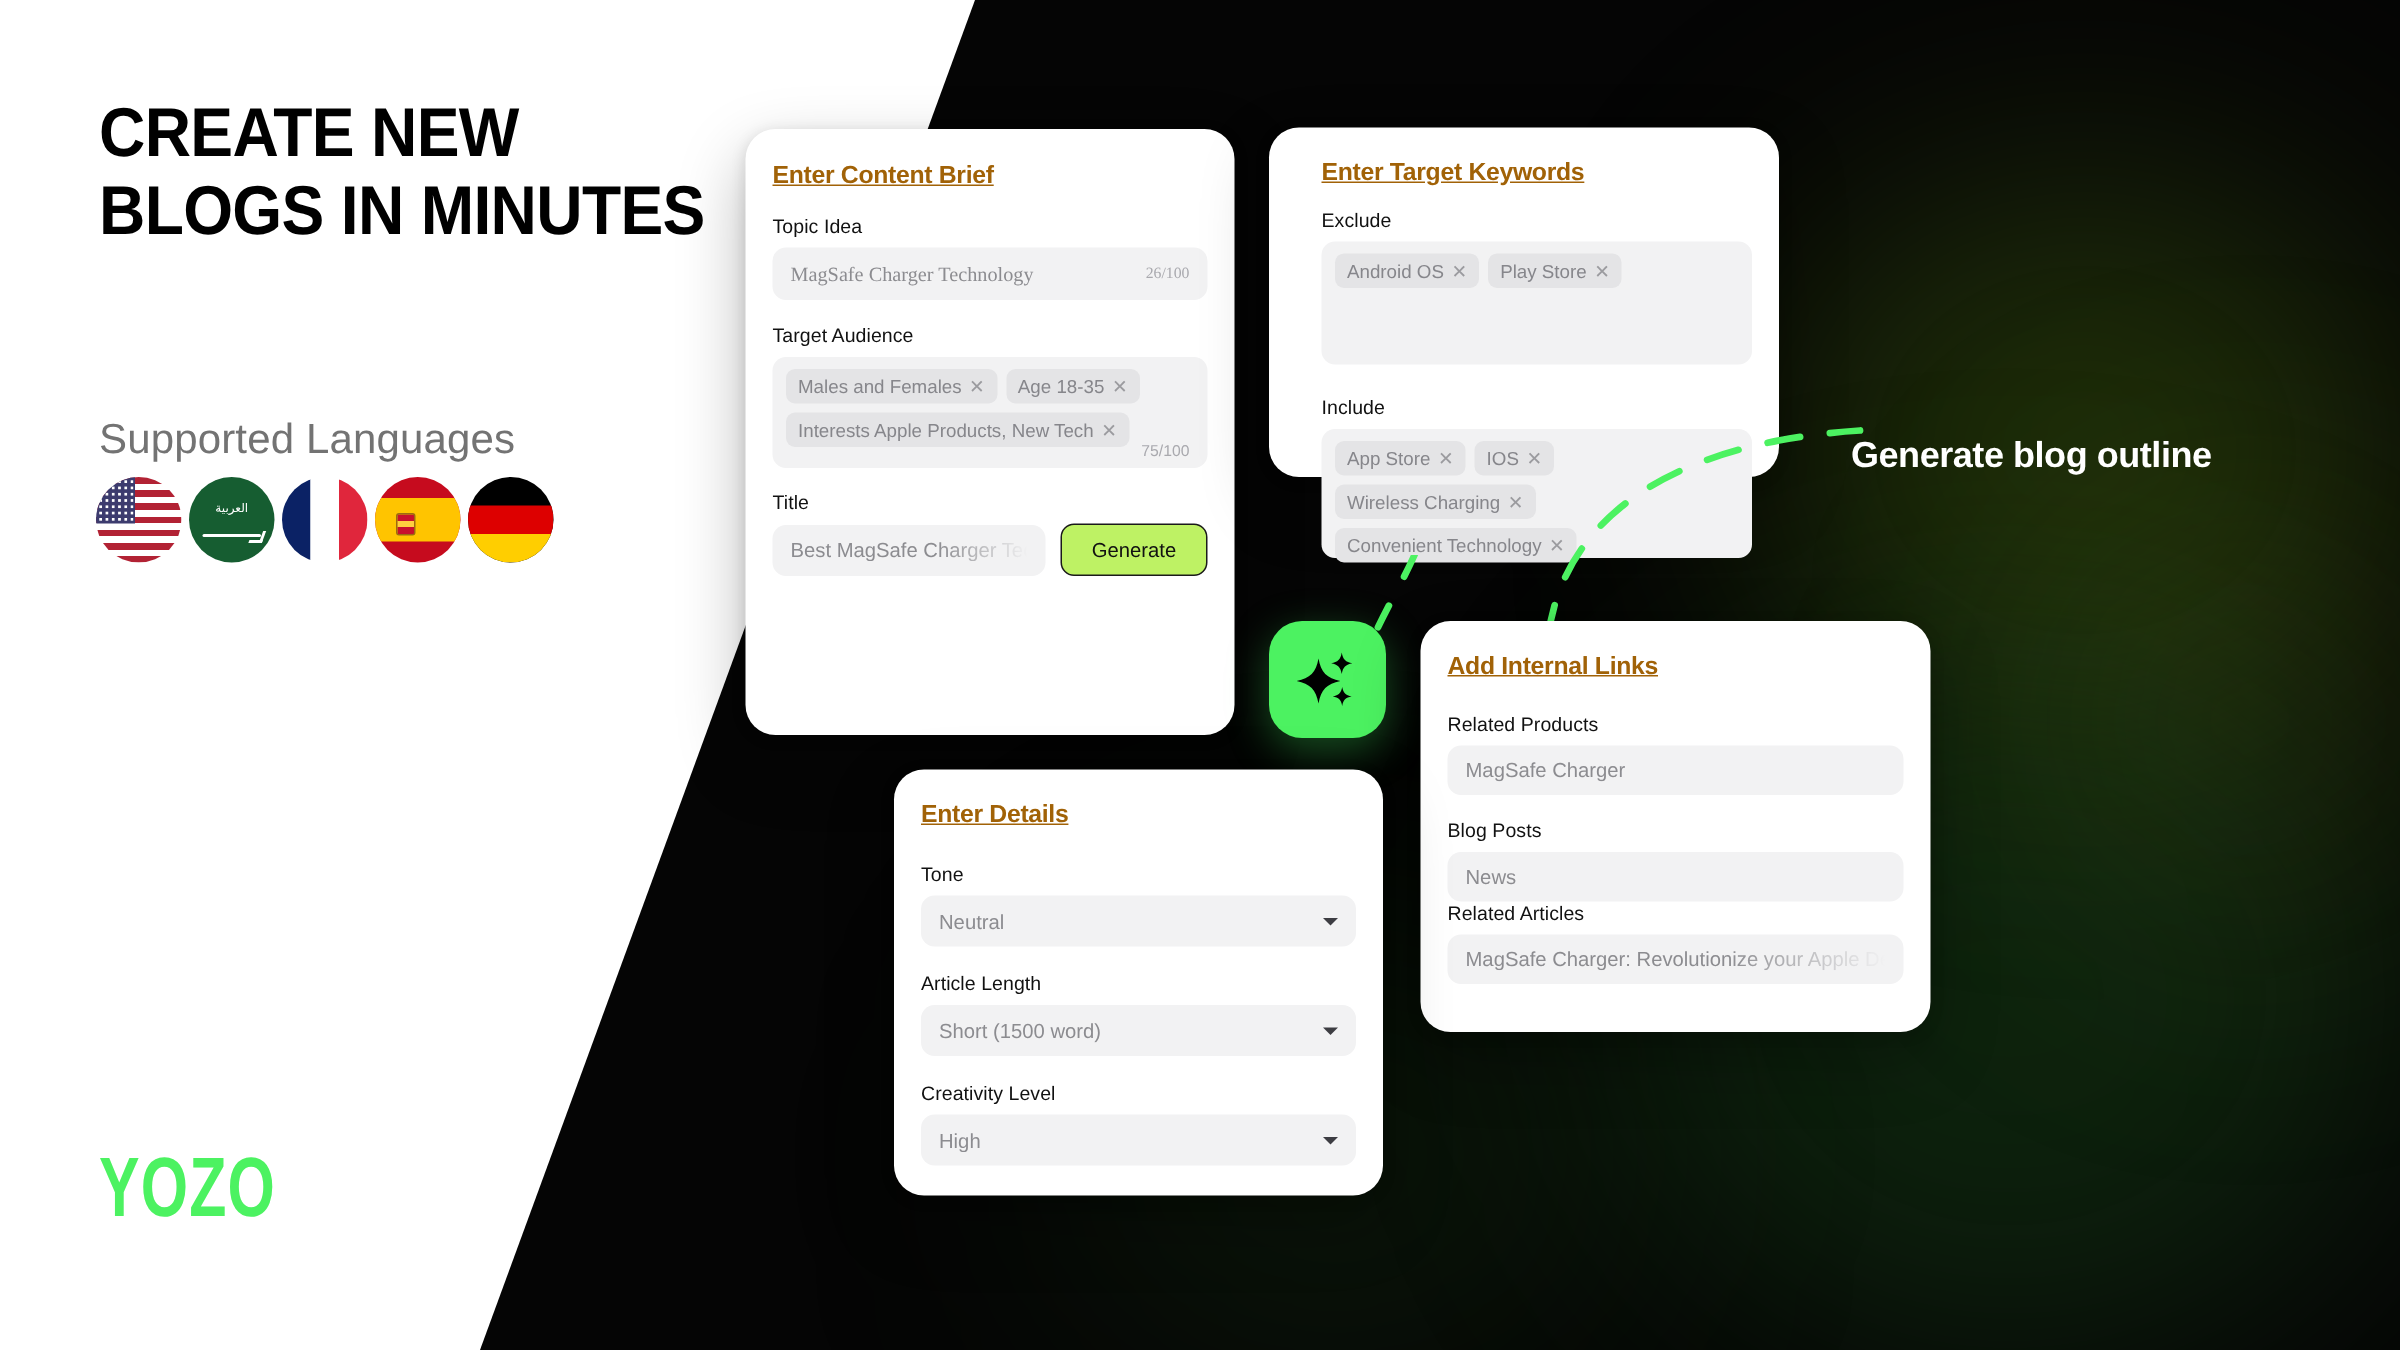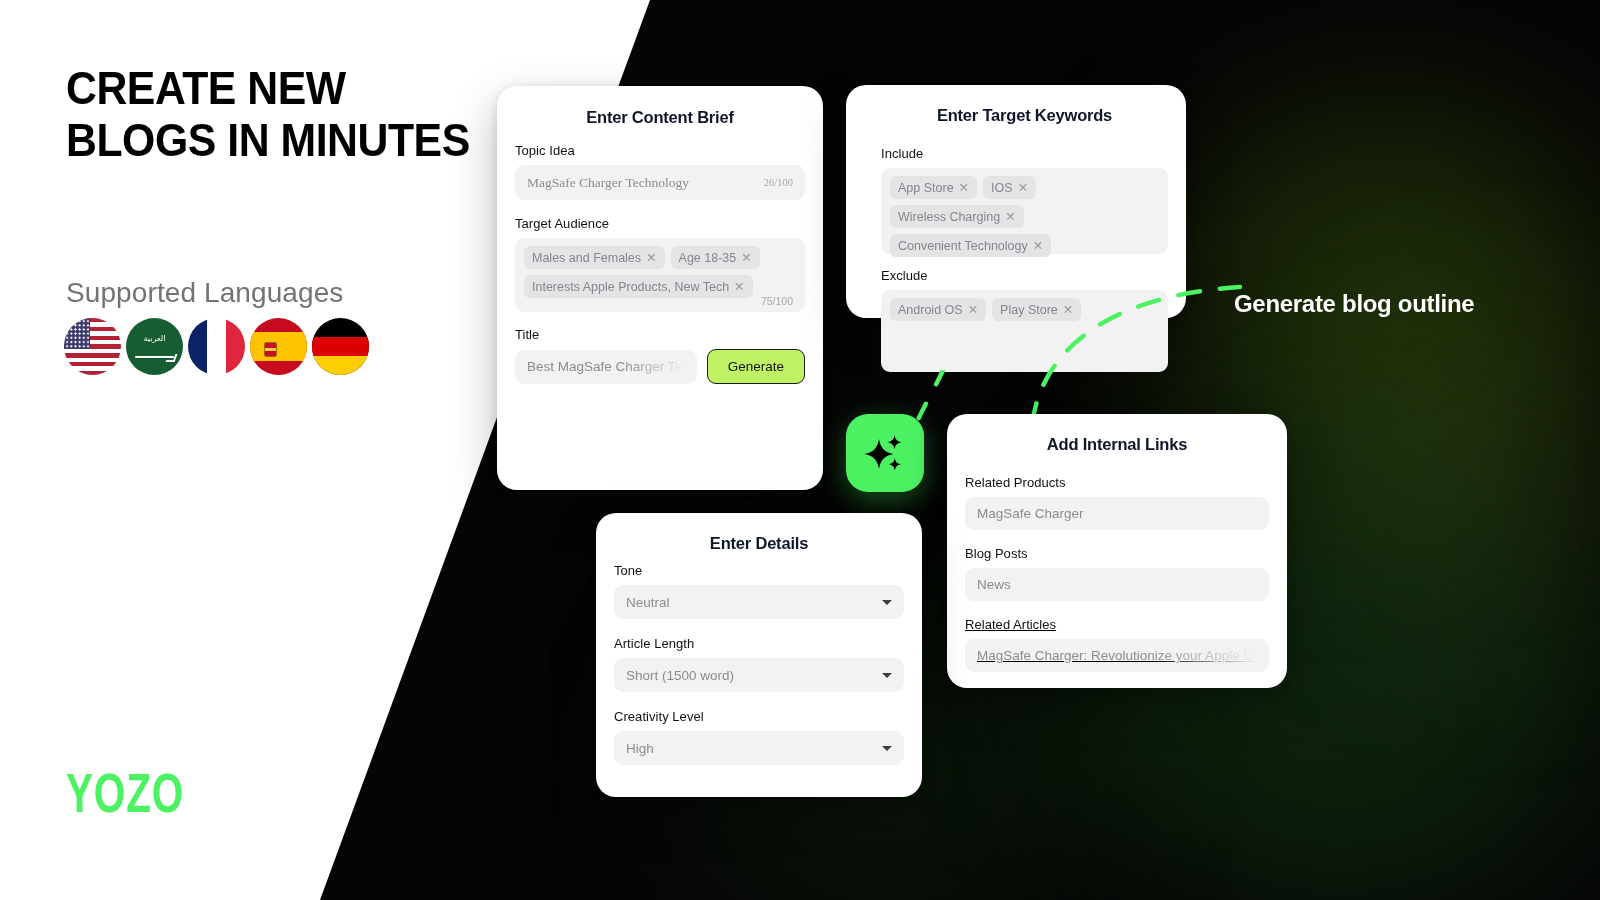--- a/index.html
+++ b/index.html
@@ -74,21 +74,21 @@
     font-family:"Liberation Sans","DejaVu Sans",sans-serif;
   }
 
   
   .card{
     position:absolute;background:#fff;border-radius:20px;
     box-shadow:0 18px 45px rgba(0,0,0,.28), 0 2px 10px rgba(0,0,0,.12);
     box-sizing:border-box;
   }
   .card-title{
-    text-align:center;font-weight:700;font-size:16.5px;color:#0f172a;letter-spacing:-.2px;
+    text-align:left;font-weight:700;font-size:16.5px;color:#a16207;letter-spacing:-.2px;text-decoration:underline;
   }
   .fld-label{font-size:13px;color:#111;margin-bottom:7px;letter-spacing:.05px;}
   .input-box{
     background:#f2f2f3;border-radius:9px;height:33px;display:flex;align-items:center;
     padding:0 12px;position:relative;box-sizing:border-box;
   }
   .input-text{font-size:13.5px;color:#8c8c90;white-space:nowrap;overflow:hidden;}
   .fade-text{
     -webkit-mask-image:linear-gradient(to right,#000 62%,rgba(0,0,0,0) 100%);
     mask-image:linear-gradient(to right,#000 62%,rgba(0,0,0,0) 100%);
@@ -203,41 +203,41 @@
           <span class="input-text fade-text">Best MagSafe Charger Tech: Wirel</span>
         </div>
         <div class="gen-btn">Generate</div>
       </div>
     </div>
   </div>
 
   <div class="card" style="left:846px;top:85px;width:340px;height:233px;padding:21px 18px 0 35px;">
     <div class="card-title">Enter Target Keywords</div>
 
+    <div style="margin-top:14px;">
+      <div class="fld-label">Exclude</div>
+      <div class="chip-area" style="height:82px;">
+        <div class="chips">
+          <span class="chip"><span>Android OS</span><span class="x">✕</span></span>
+          <span class="chip"><span>Play Store</span><span class="x">✕</span></span>
+        </div>
+      </div>
+    </div>
+
     <div style="margin-top:21px;">
       <div class="fld-label">Include</div>
       <div class="chip-area" style="height:86px;">
         <div class="chips">
           <span class="chip"><span>App Store</span><span class="x">✕</span></span>
           <span class="chip"><span>IOS</span><span class="x">✕</span></span>
           <span class="chip"><span>Wireless Charging</span><span class="x">✕</span></span>
           <span class="chip"><span>Convenient Technology</span><span class="x">✕</span></span>
         </div>
       </div>
     </div>
-
-    <div style="margin-top:14px;">
-      <div class="fld-label">Exclude</div>
-      <div class="chip-area" style="height:82px;">
-        <div class="chips">
-          <span class="chip"><span>Android OS</span><span class="x">✕</span></span>
-          <span class="chip"><span>Play Store</span><span class="x">✕</span></span>
-        </div>
-      </div>
-    </div>
   </div>
 
   <svg class="arrow-svg" viewBox="0 0 360 200">
     <path d="M132 200 C142 120, 215 70, 340 62" fill="none" stroke="#4cf261" stroke-width="4.5" stroke-linecap="round" stroke-dasharray="22 20"></path>
   </svg>
   <svg class="arrow-svg2" viewBox="0 0 70 60">
     <path d="M48 0 C40 18, 30 34, 20 56" fill="none" stroke="#4cf261" stroke-width="4.5" stroke-linecap="round" stroke-dasharray="16 22"></path>
   </svg>
 
   <div class="cta-text">Generate blog outline</div>
@@ -260,32 +260,32 @@
       </div>
     </div>
 
     <div style="margin-top:16px;">
       <div class="fld-label">Blog Posts</div>
       <div class="input-box" style="height:33px;">
         <span class="input-text">News</span>
       </div>
     </div>
 
-    <div style="margin-top:16px;text-decoration:underline;">
+    <div style="">
       <div class="fld-label">Related Articles</div>
       <div class="input-box" style="height:33px;overflow:hidden;">
         <span class="input-text fade-text">MagSafe Charger: Revolutionize your Apple Devices a c</span>
       </div>
     </div>
   </div>
 
   <div class="card" style="left:596px;top:513px;width:326px;height:284px;padding:21px 18px 0 18px;">
     <div class="card-title">Enter Details</div>
 
-    <div style="margin-top:10px;">
+    <div style="margin-top:22px;">
       <div class="fld-label">Tone</div>
       <div class="input-box" style="height:34px;">
         <span class="input-text">Neutral</span>
         <span class="caret"></span>
       </div>
     </div>
 
     <div style="margin-top:17px;">
       <div class="fld-label">Article Length</div>
       <div class="input-box" style="height:34px;">

